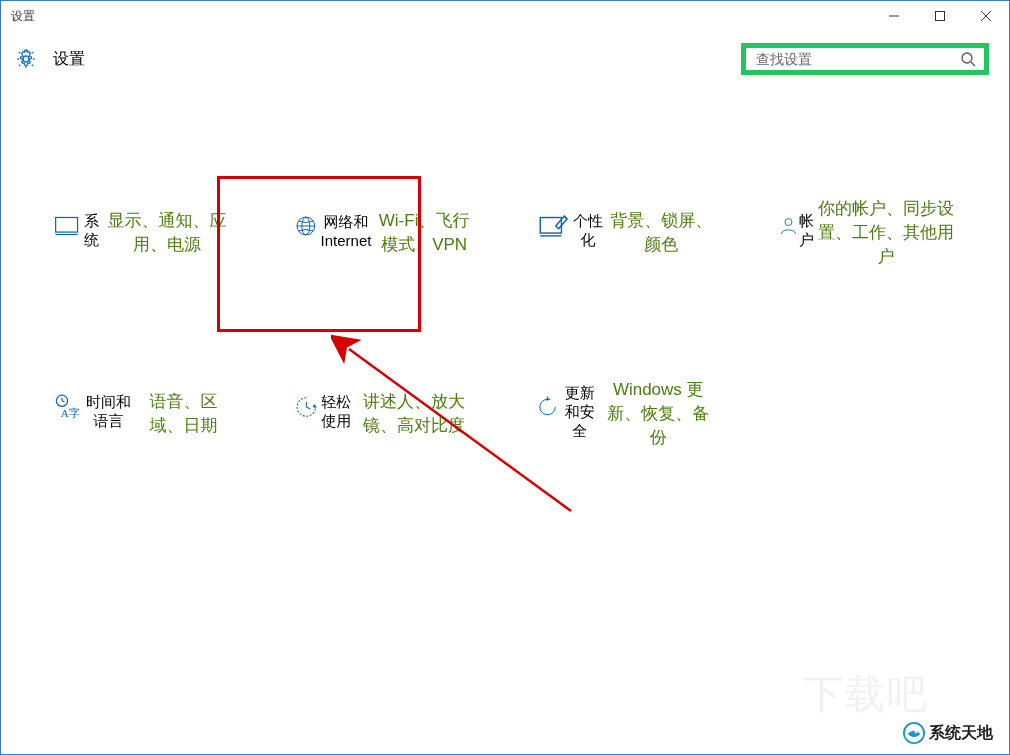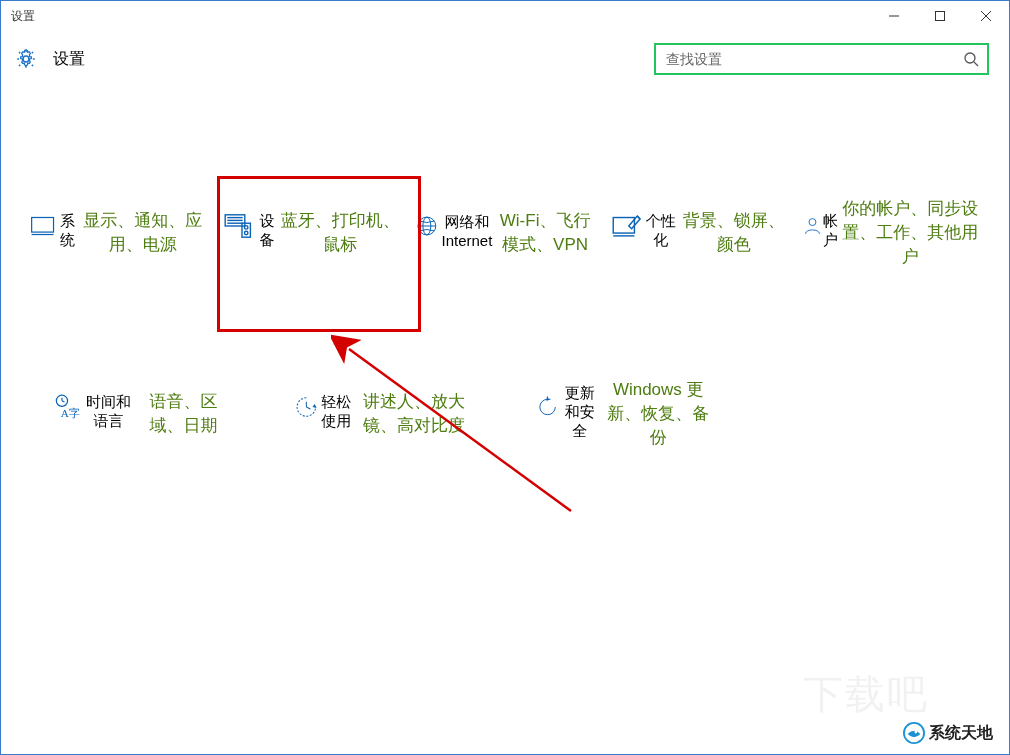--- a/index.html
+++ b/index.html
@@ -10,21 +10,21 @@
   .titlebar { height: 30px; display: flex; align-items: center; padding-left: 10px; font-size: 12px; color: #333; }
   .titlebar-text { flex: 1; }
   .win-controls { display: flex; height: 30px; }
   .win-btn { width: 46px; height: 30px; display: flex; align-items: center; justify-content: center; cursor: pointer; }
   .win-btn svg { stroke: #333; stroke-width: 1; fill: none; }
 
   
   .header { display: flex; align-items: center; padding: 12px 20px 12px 14px; }
   .gear-icon { width: 22px; height: 22px; color: #1a73c7; margin-right: 16px; }
   .header-title { font-size: 16px; font-weight: 400; color: #000; flex: 1; }
-  .search-box { position: relative; width: 335px; height: 32px; border: 2px solid #22c55e; display: flex; align-items: center; }
+  .search-box { position: relative; width: 248px; height: 32px; border: 5px solid #22c55e; display: flex; align-items: center; }
   .search-input { border: none; outline: none; width: 100%; height: 100%; padding: 0 34px 0 10px; font-size: 14px; background: transparent; }
   .search-input::placeholder { color: #666; }
   .search-icon { position: absolute; right: 8px; top: 50%; transform: translateY(-50%); width: 16px; height: 16px; color: #555; }
 
   
   .content { padding: 110px 20px 0 20px; }
   .tile-row { display: flex; justify-content: space-around; margin-bottom: 110px; }
   .tile { width: 180px; display: flex; align-items: center; text-align: center; cursor: pointer; position: relative; }
   .tile-icon { width: 42px; height: 42px; color: #0a63b5; margin-bottom: 14px; display: flex; align-items: flex-end; justify-content: center; }
   .tile-icon svg { width: 100%; height: 100%; }
@@ -92,35 +92,20 @@
       <span class="tile-icon">
         <svg viewBox="0 0 48 48" fill="none" stroke="currentColor" stroke-width="2">
             <rect x="6" y="10" width="36" height="24"></rect>
             <line x="6" y="38" x2="42" y2="38" x1="6" y1="38"></line>
           </svg>
       </span>
       <div class="tile-title">系统</div>
       <div class="tile-desc">显示、通知、应用、电源</div>
     </div>
 
-    <div class="tile">
-      <span class="tile-icon">
-        <svg viewBox="0 0 48 48" fill="none" stroke="currentColor" stroke-width="2">
-          <rect x="6" y="8" width="28" height="16"></rect>
-          <line x1="9" y1="12" x2="31" y2="12"></line>
-            <line x1="9" y1="16" x2="31" y2="16"></line>
-            <line x1="9" y1="20" x2="31" y2="20"></line>
-          <rect x="30" y="20" width="12" height="20"></rect>
-          <circle cx="36" cy="26" r="2.5"></circle>
-            <circle cx="36" cy="34" r="2.5"></circle>
-        </svg>
-      </span>
-      <div class="tile-title">设备</div>
-      <div class="tile-desc">蓝牙、打印机、鼠标</div>
-    </div>
 
     <div class="tile">
       <span class="tile-icon">
         <svg viewBox="0 0 48 48" fill="none" stroke="currentColor" stroke-width="2">
           <circle cx="24" cy="24" r="18"></circle>
           <ellipse cx="24" cy="24" rx="8" ry="18"></ellipse>
           <line x1="6" y1="24" x2="42" y2="24"></line>
           <path d="M9 14 Q24 20 39 14 M9 34 Q24 28 39 34"></path>
         </svg>
       </span>

